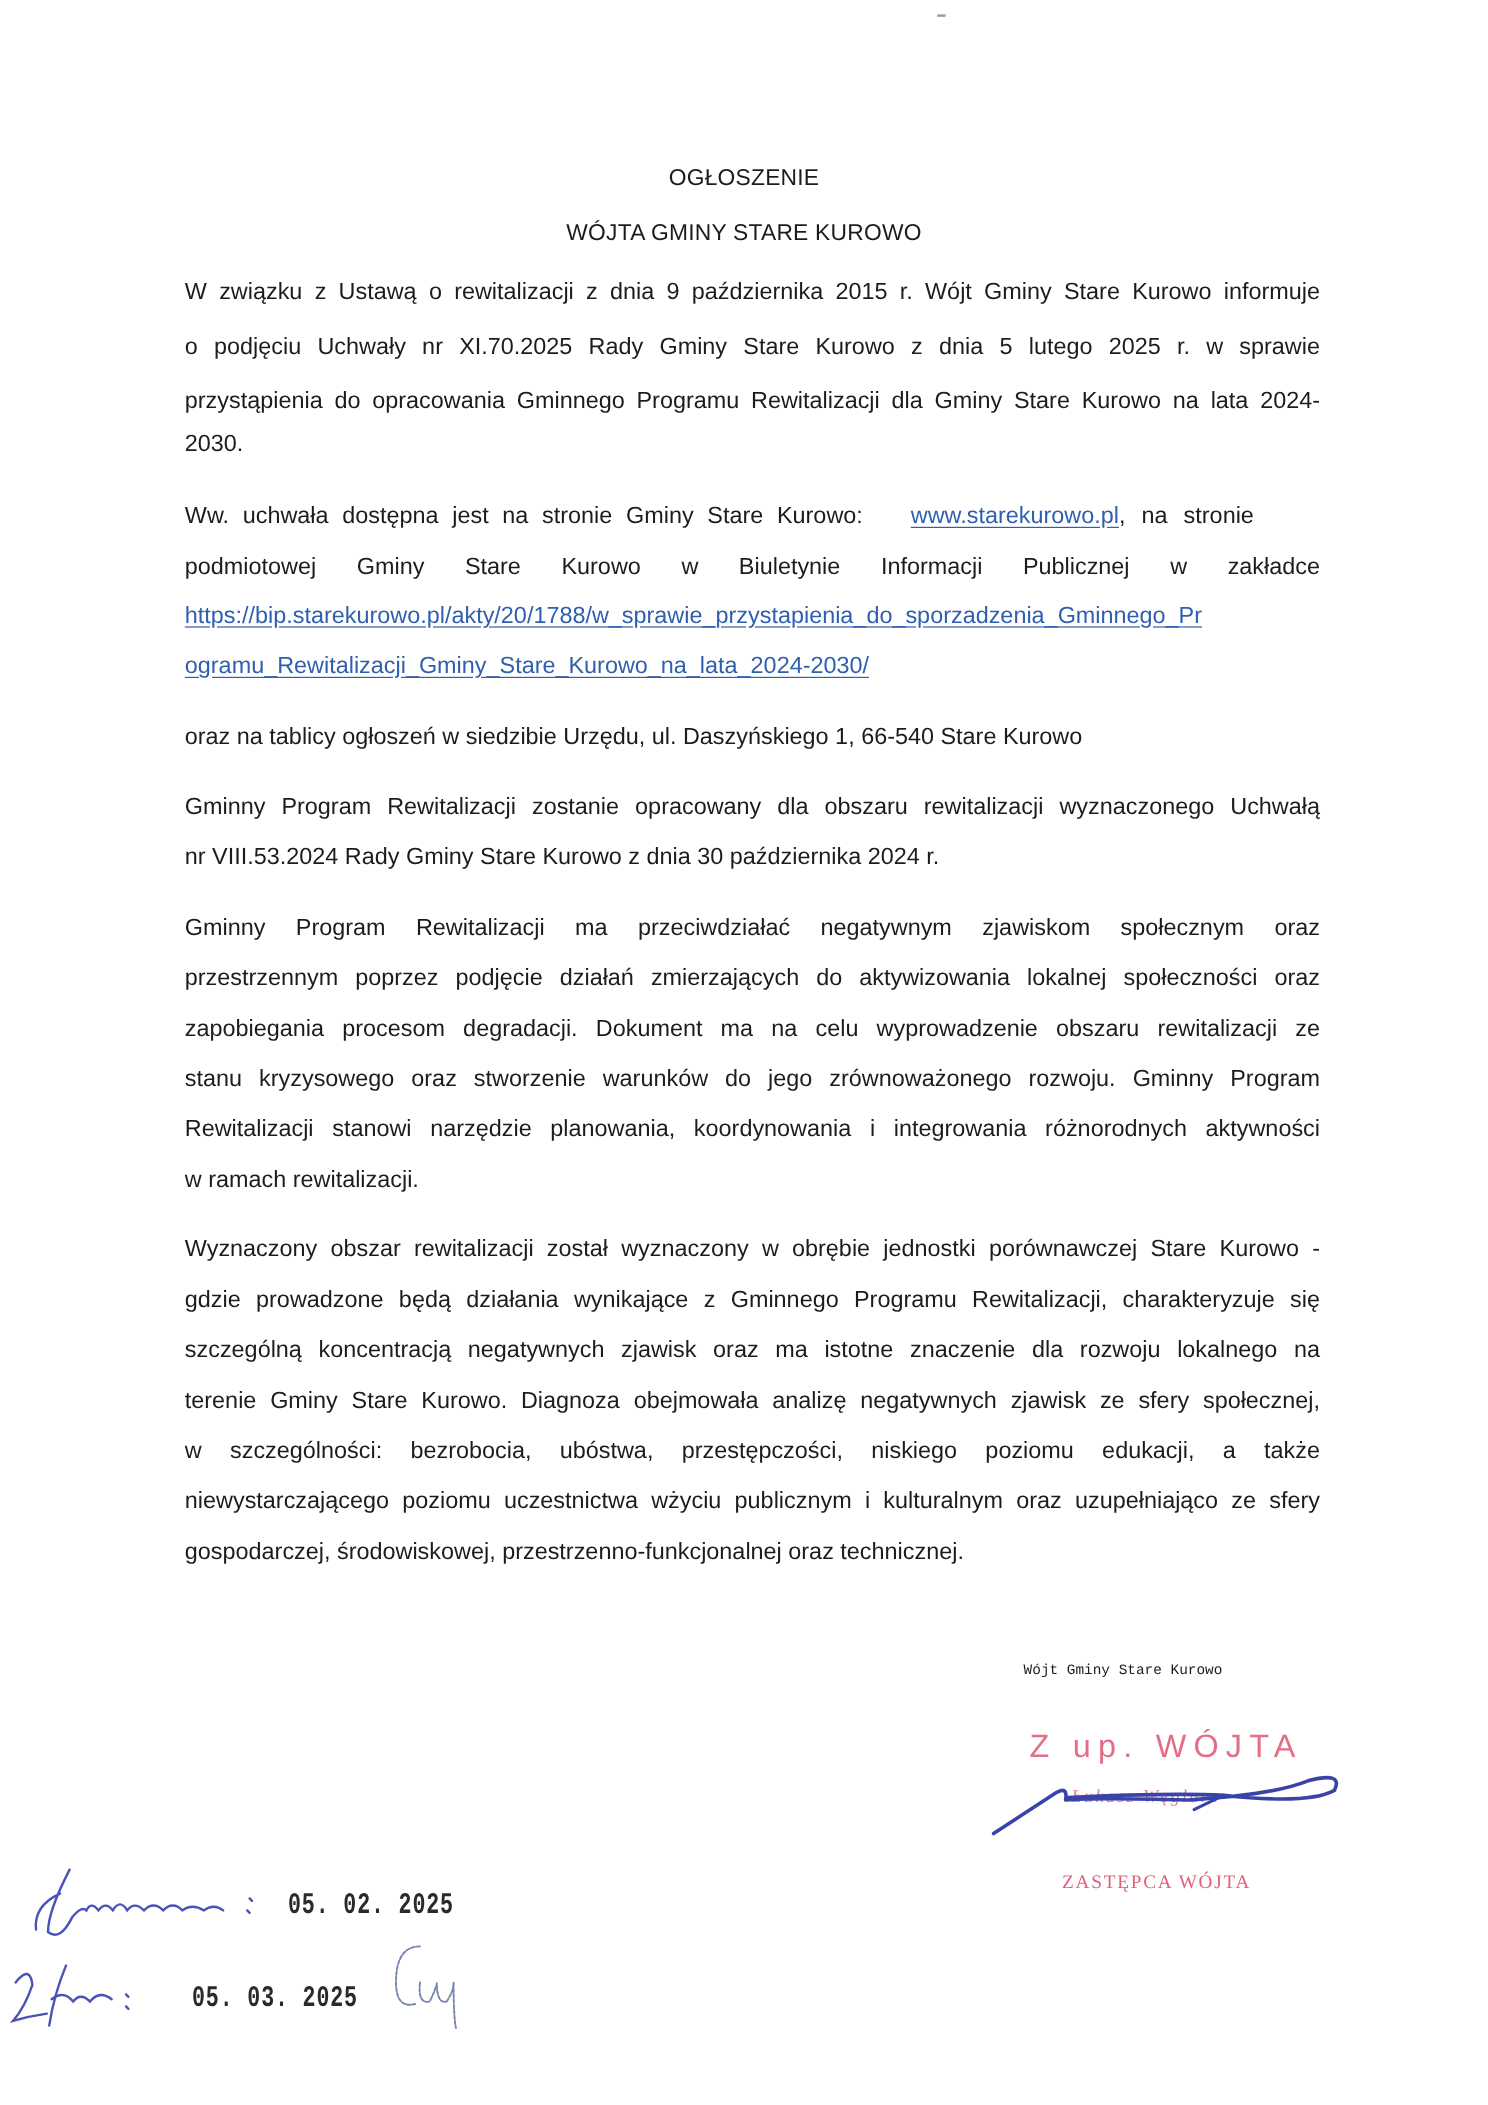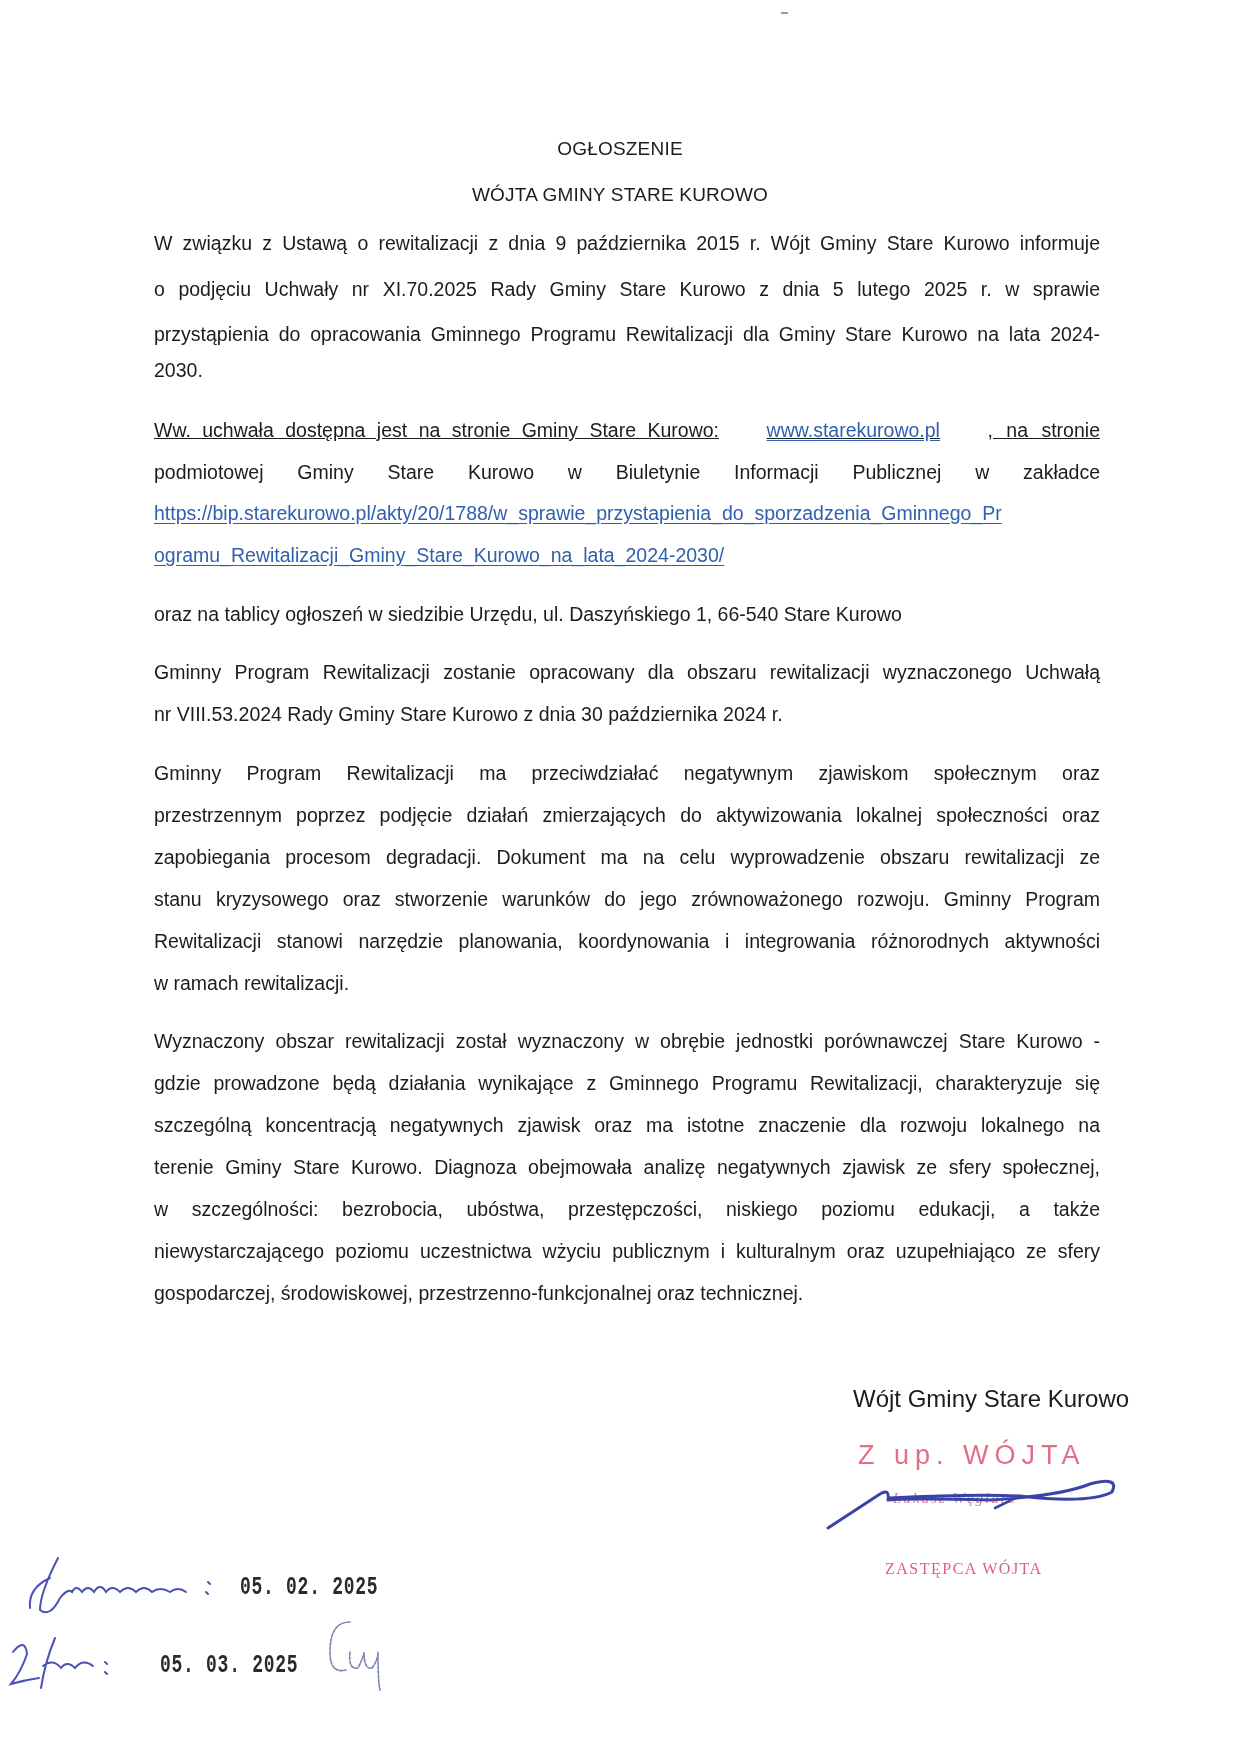--- a/index.html
+++ b/index.html
@@ -7,23 +7,23 @@
          font-family: "Liberation Sans", sans-serif; color: #1a1a1a; }
   .page { position: absolute; left: 0; top: 0; width: 1240px; height: 1754px; background: #fff; }
   .scan-dot { position: absolute; left: 781px; top: 12px; width: 7px; height: 2px; background: #9a9a9a; }
   .title { position: absolute; left: 0; width: 1240px; text-align: center; font-size: 19px;
            letter-spacing: 0.2px; color: #1c1c1c; }
   .t1 { top: 138px; text-align: center; }
   .t2 { top: 184px; }
   .line { position: absolute; left: 154px; width: 946px; font-size: 19.5px; line-height: 24px;
           white-space: nowrap; color: #1c1c1c; }
   .just { text-align: justify; text-align-last: justify; }
-  a.link { color: #2f5fae; text-decoration: underline; text-underline-offset: 3px; }
+  a.link { color: #2f5fae; text-decoration: underline; text-underline-offset: 3px; margin-left: 40px; }
   .linkline { color: #2f5fae; text-decoration: underline; text-underline-offset: 3px; }
-  .sig-label { position: absolute; left: 853px; top: 1385px; font-size: 24px; color: #1c1c1c; white-space: nowrap; }
+  .sig-label { position: absolute; left: 853px; top: 1385px; font-size: 12px; color: #1c1c1c; white-space: nowrap; font-family: Liberation Mono, monospace; }
   .stamp-main { position: absolute; left: 858px; top: 1440px; font-size: 27px; letter-spacing: 6px;
                 color: #e0607a; font-family: "Liberation Sans", sans-serif; white-space: nowrap; opacity: .9; }
   .stamp-name { position: absolute; left: 893px; top: 1490px; font-size: 15px; font-style: italic;
                 color: #e57a8c; font-family: "Liberation Serif", serif; letter-spacing: 2px; white-space: nowrap; }
   .stamp-role { position: absolute; left: 885px; top: 1513px; font-size: 16px; color: #e0607a;
                 font-family: "Liberation Serif", serif; letter-spacing: 1.5px; white-space: nowrap; margin-top: 47px; }
   .sig-scribble { position: absolute; left: 820px; top: 1470px; width: 300px; height: 70px; }
   .stamp-date { position: absolute; font-family: "Liberation Mono", monospace; font-size: 25px;
                 font-weight: bold; color: #2a2a2a; letter-spacing: 1px; transform: scaleX(0.72); transform-origin: left; white-space: nowrap; }
   .d1 { left: 240px; top: 1573px; }
@@ -37,21 +37,21 @@
   <div class="scan-dot"></div>
 
   <div class="title t1">OGŁOSZENIE</div>
   <div class="title t2">WÓJTA GMINY STARE KUROWO</div>
 
   <div class="line just" style="top:231px">W związku z Ustawą o rewitalizacji z dnia 9 października 2015 r. Wójt Gminy Stare Kurowo informuje</div>
   <div class="line just" style="top:277px">o podjęciu Uchwały nr XI.70.2025  Rady Gminy Stare Kurowo z dnia 5 lutego 2025 r. w sprawie</div>
   <div class="line just" style="top:322px">przystąpienia do opracowania Gminnego Programu Rewitalizacji dla Gminy Stare Kurowo na lata 2024-</div>
   <div class="line" style="top:358px">2030.</div>
 
-  <div class="line just" style="top:418px; display:flex; justify-content:space-between;text-decoration:underline;">
+  <div class="line just" style="top:418px; display:flex; ">
     <span style="word-spacing:6px">Ww. uchwała dostępna jest na stronie Gminy Stare Kurowo:</span>
     <a class="link">www.starekurowo.pl</a>
     <span style="word-spacing:8px">, na stronie</span>
   </div>
   <div class="line just" style="top:460px; word-spacing:14px">podmiotowej Gminy Stare Kurowo w Biuletynie Informacji Publicznej  w zakładce</div>
   <div class="line just linkline" style="top:501px">https://bip.starekurowo.pl/akty/20/1788/w_sprawie_przystapienia_do_sporzadzenia_Gminnego_Pr</div>
   <div class="line" style="top:543px; width:auto;">
     <span class="linkline">ogramu_Rewitalizacji_Gminy_Stare_Kurowo_na_lata_2024-2030/</span>
   </div>
 

